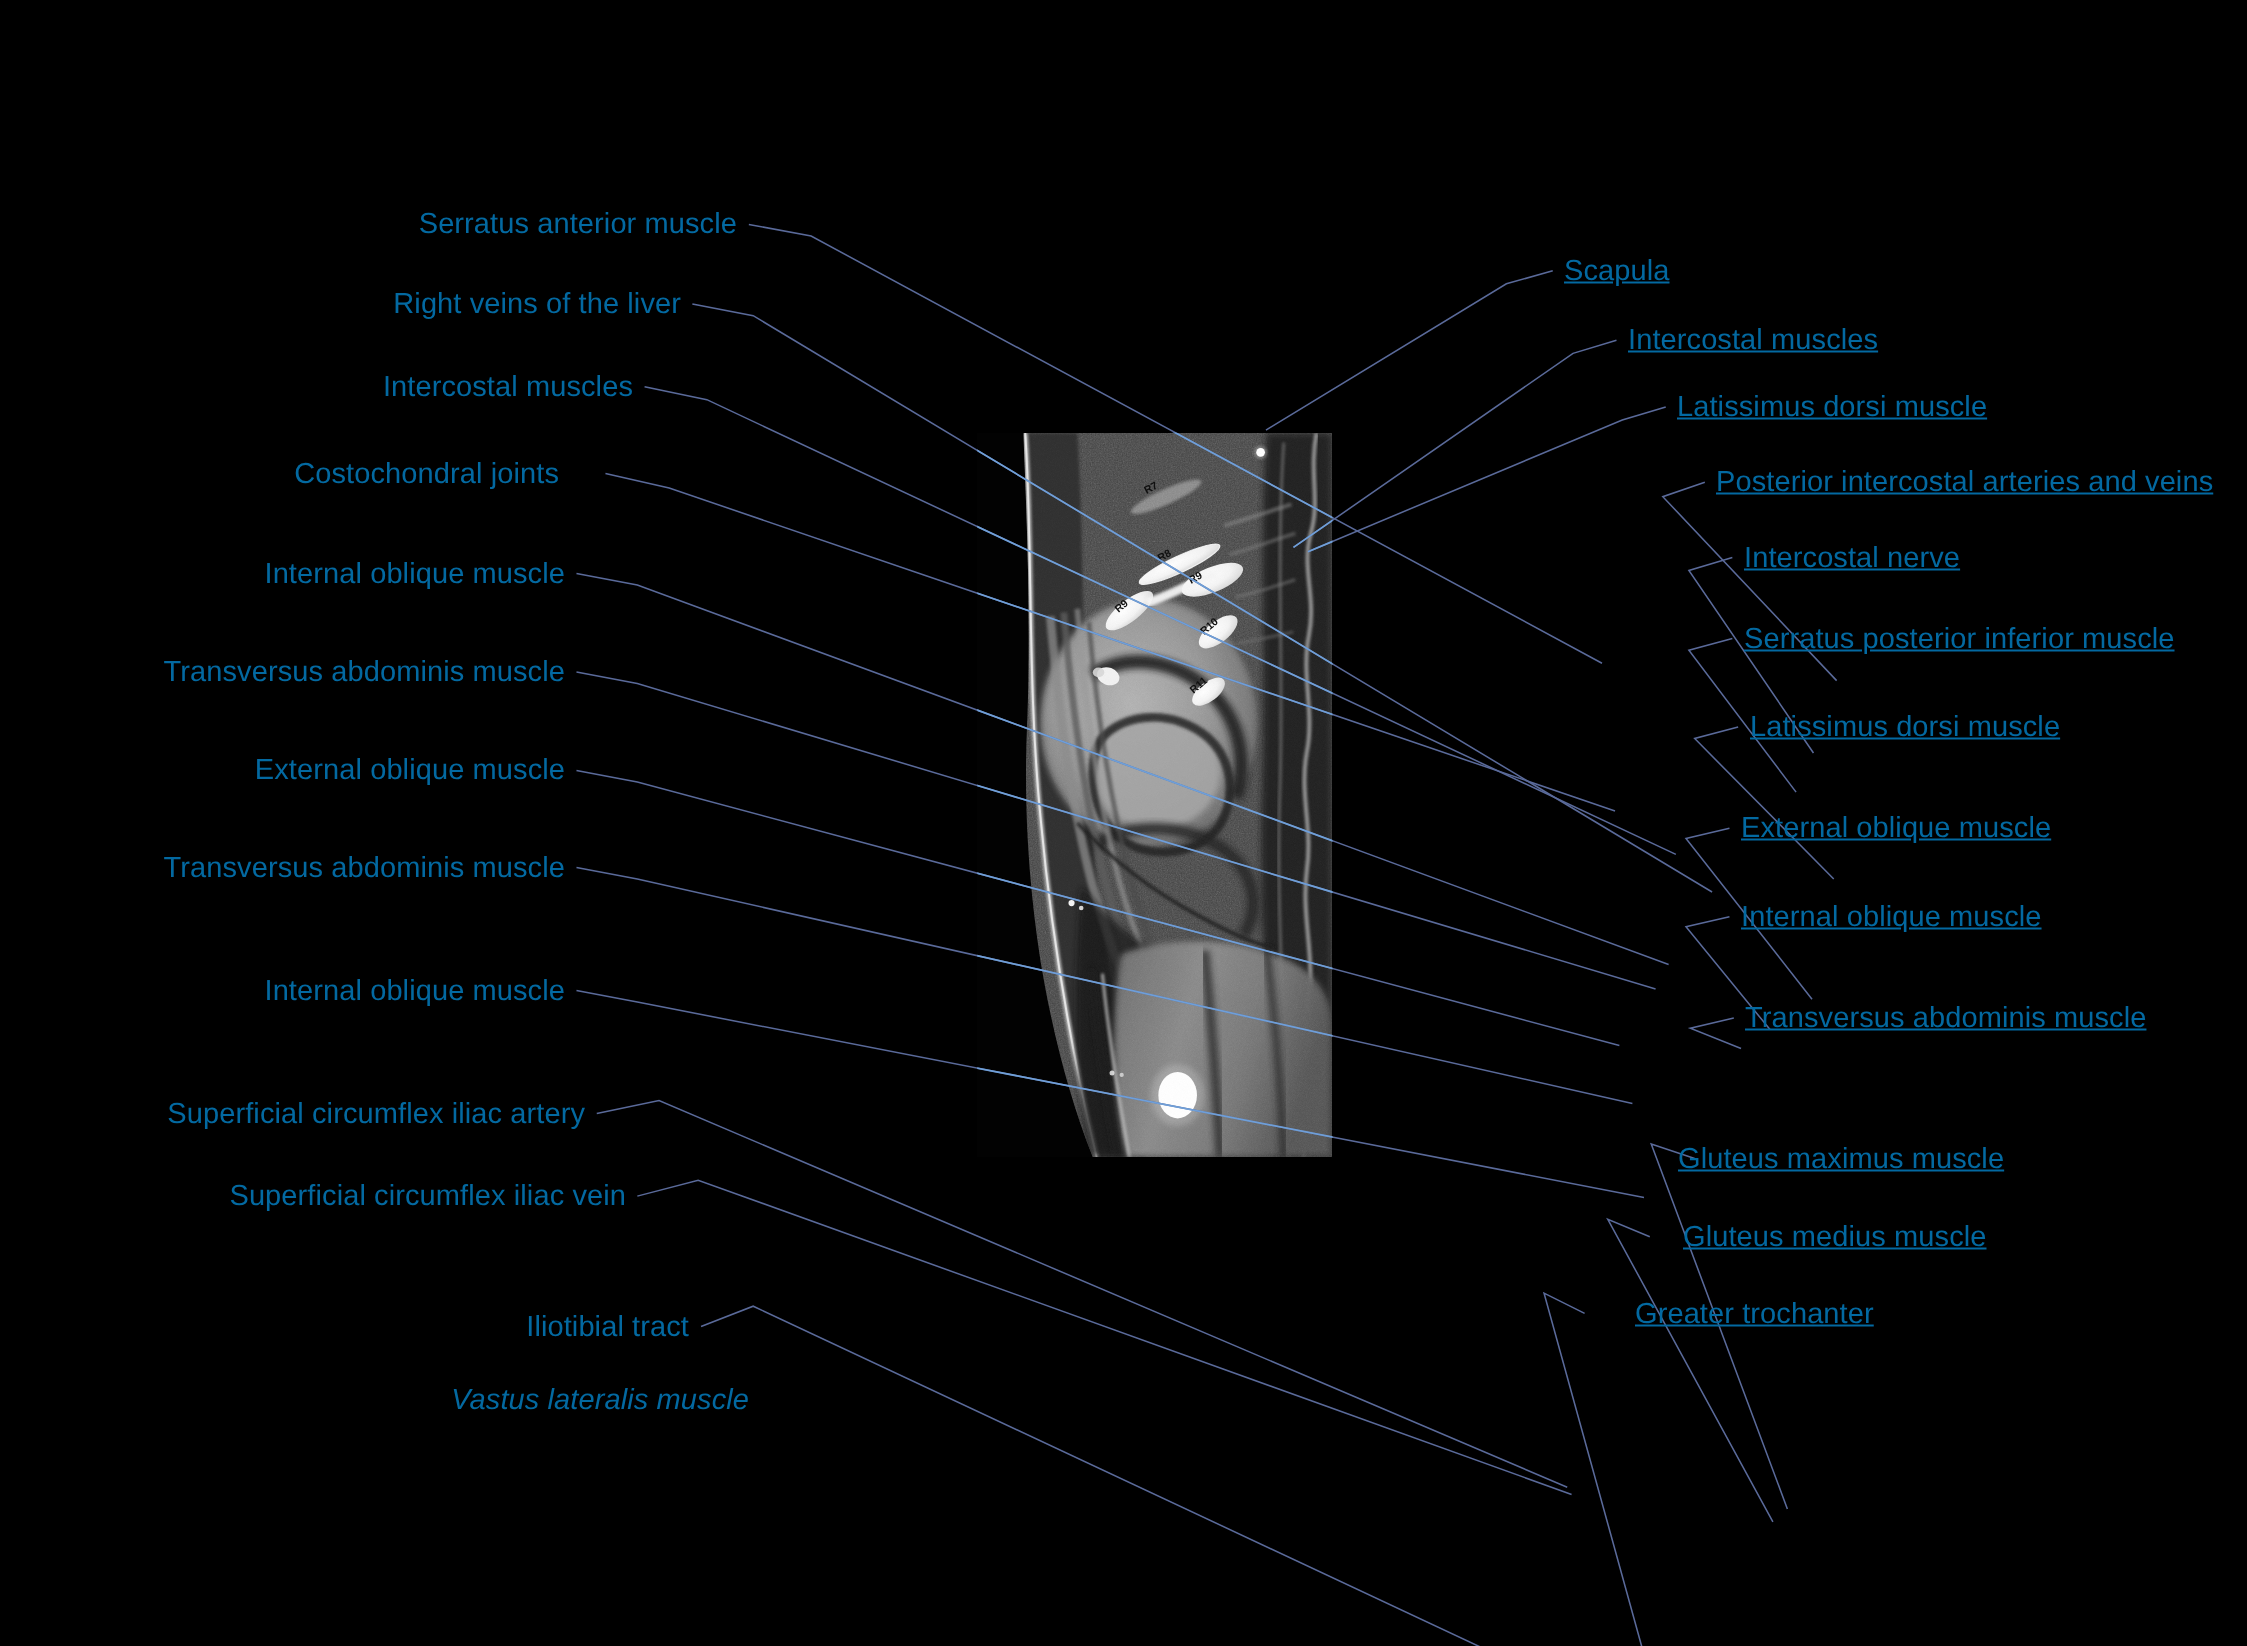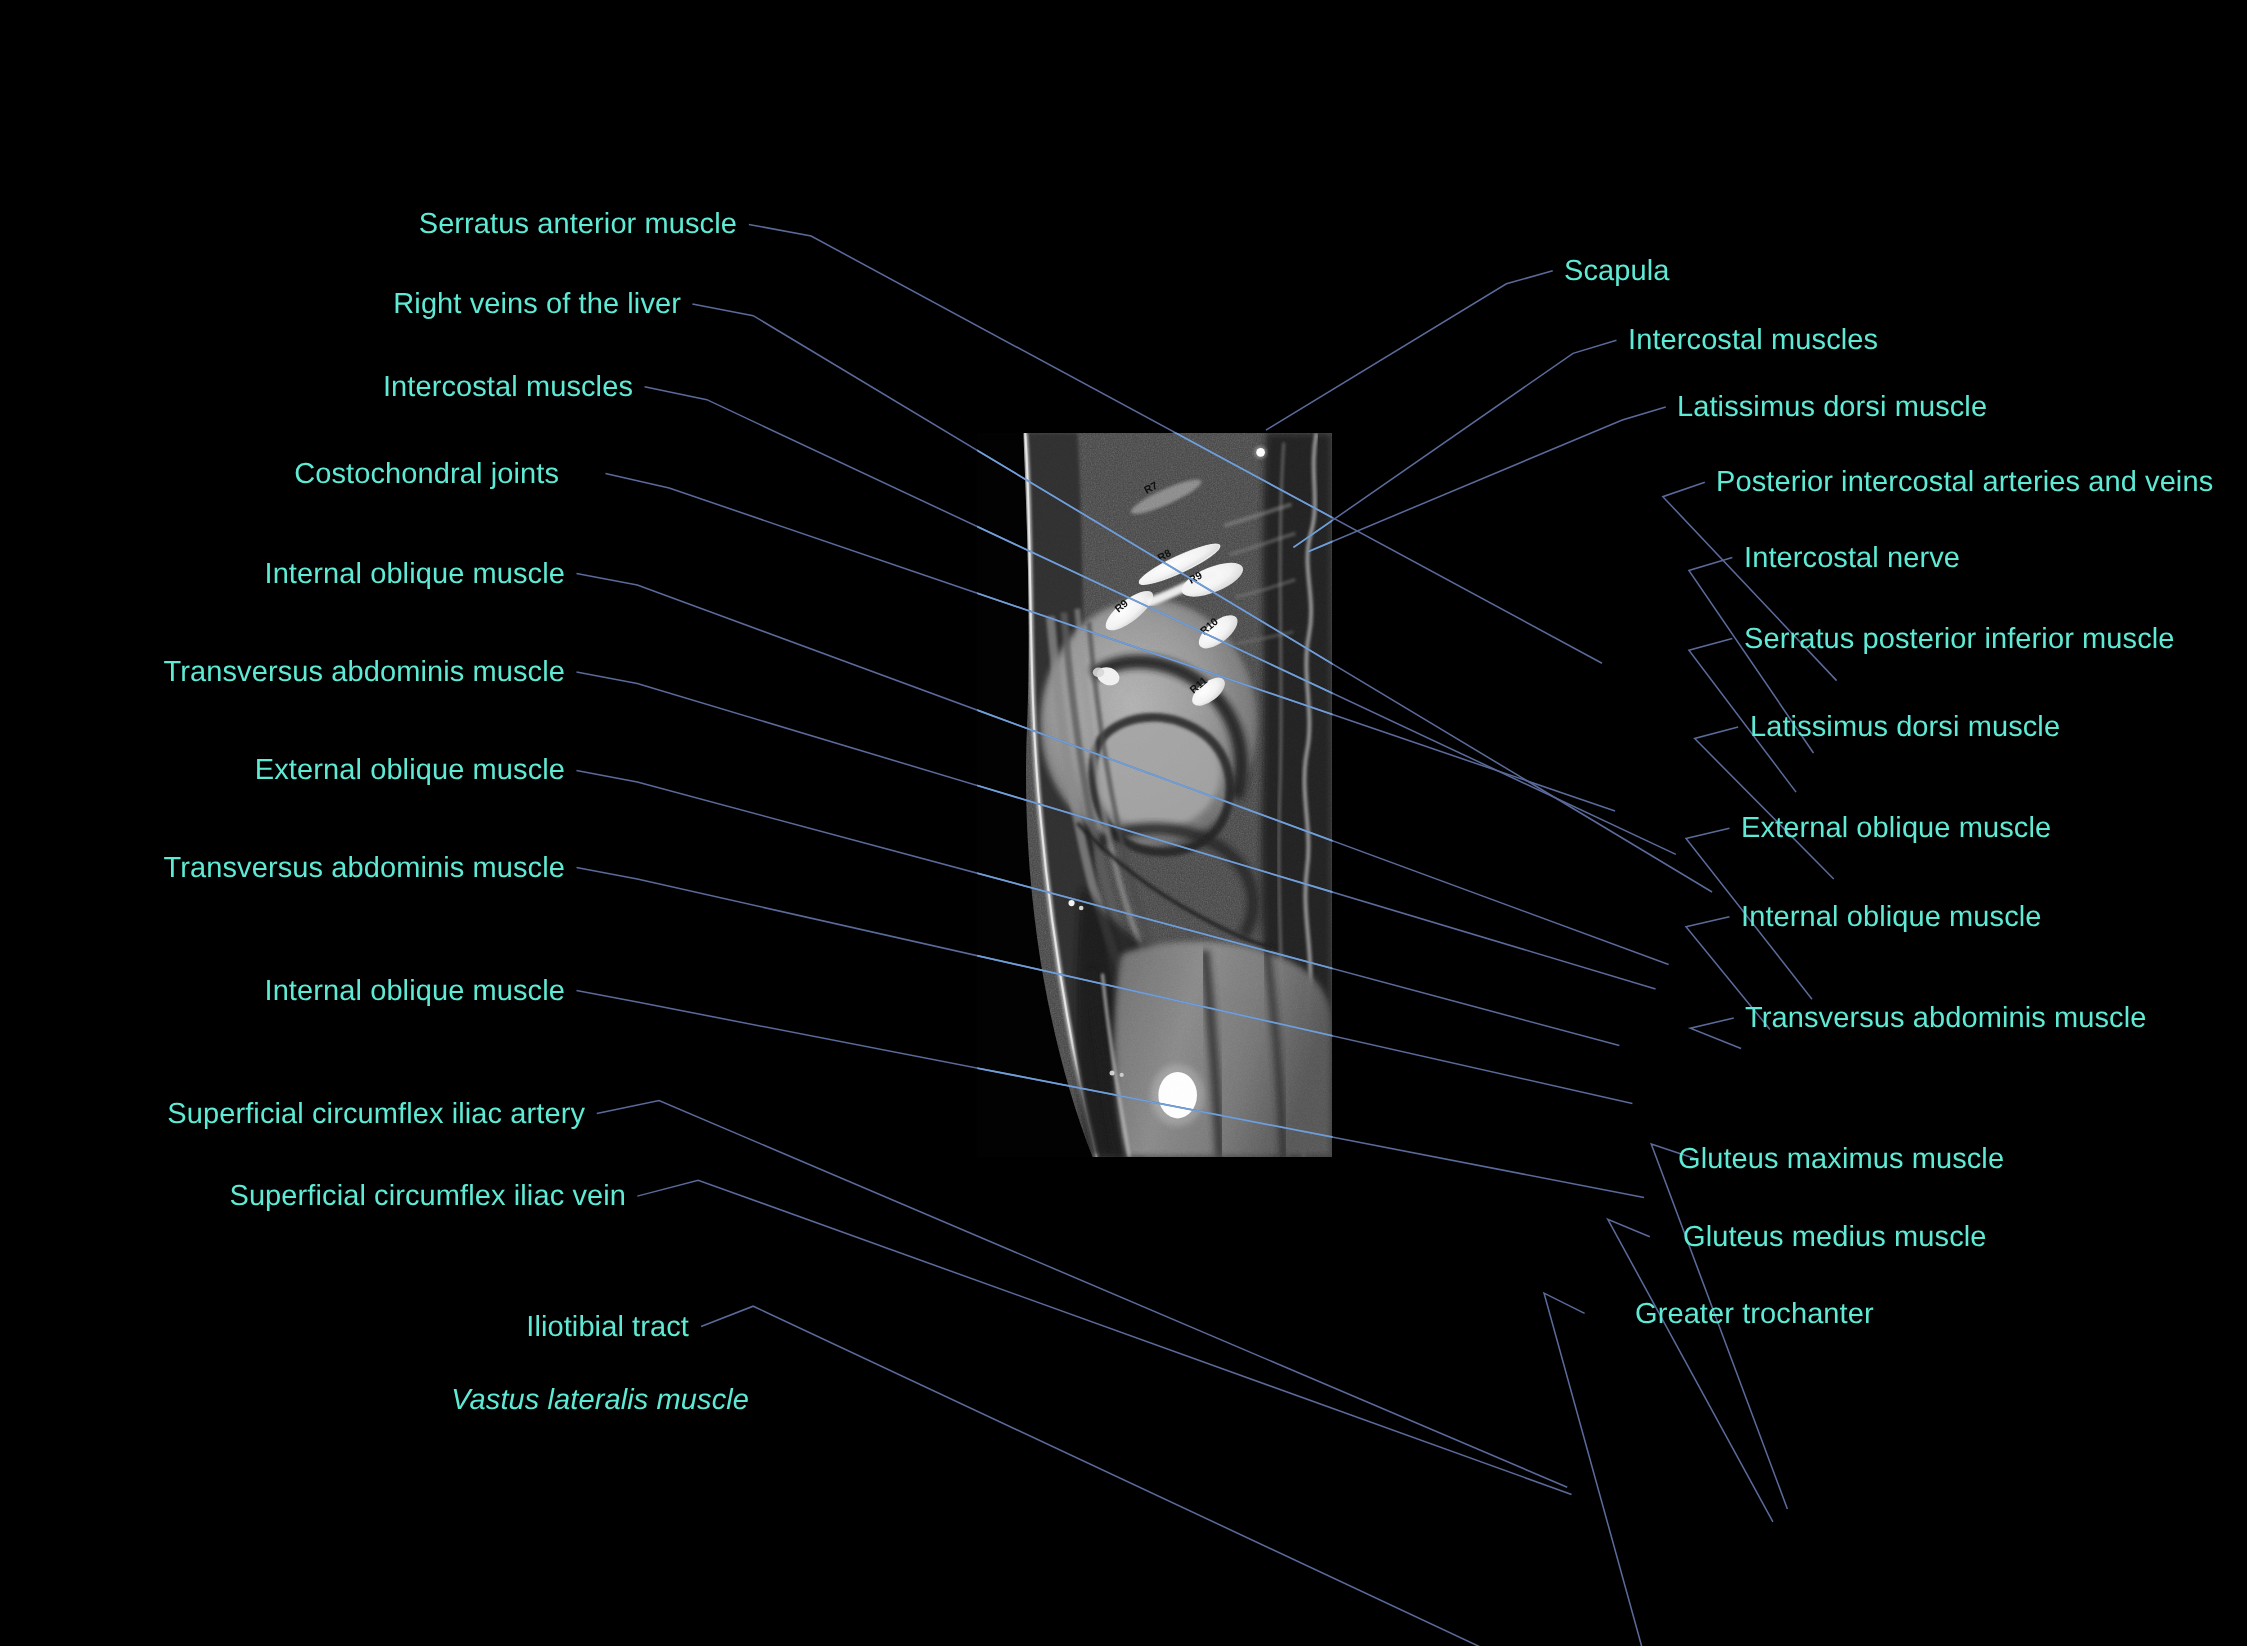--- a/index.html
+++ b/index.html
@@ -16,27 +16,27 @@
     position:absolute;left:977px;top:433px;width:355px;height:724px;
     overflow:hidden;background:#050505;
   }
   #ct-panel svg{display:block;width:355px;height:724px;}
 
   
   #leaders{position:absolute;left:0;top:0;width:2248px;height:1646px;pointer-events:none;}
 
   
   .lbl{
-    position:absolute;color:#5eead4;
+    position:absolute;color:#0369a1;
     font-size:29px;line-height:33px;
     white-space:nowrap;letter-spacing:0.1px;
     text-rendering:geometricPrecision;
   }
   .lbl.left{text-align:right;transform:translate(-100%,-50%);}
-  .lbl.right{text-align:left;transform:translate(0,-50%);}
+  .lbl.right{text-align:left;transform:translate(0,-50%);text-decoration:underline;}
 
   
   .ribtxt{font-family:"Liberation Sans",sans-serif;font-size:11px;fill:#101010;font-weight:600;}
 </style>
 </head>
 <body>
 
 <div id="stage">
 
   <div id="ct-panel">

